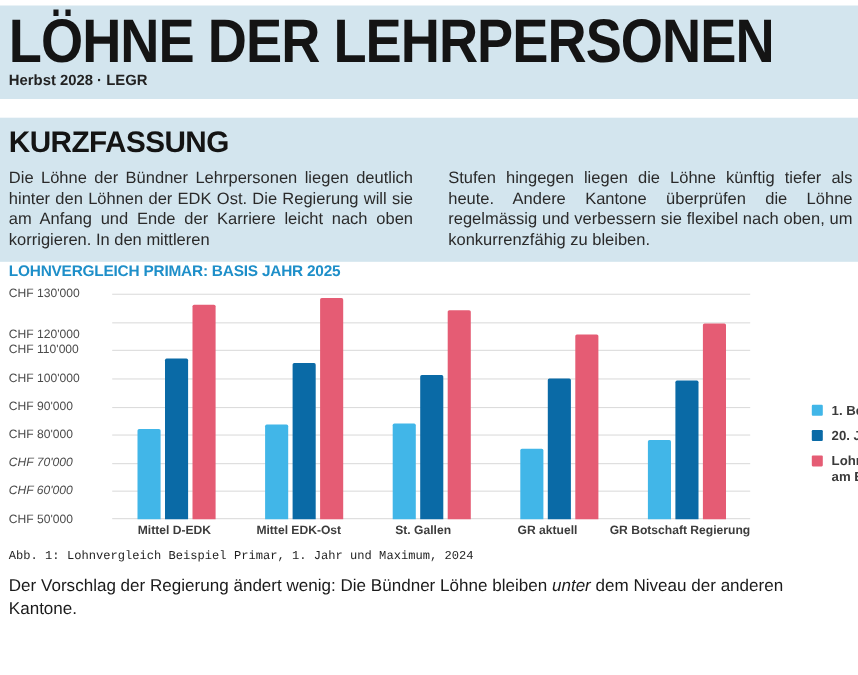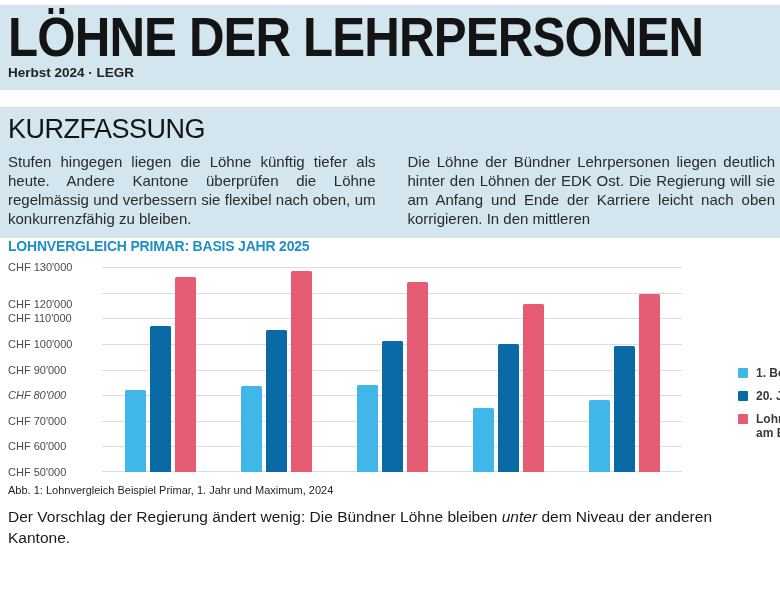--- a/index.html
+++ b/index.html
@@ -37,21 +37,21 @@
   }
 
   
   .kurzfassung {
     margin-top:17px;
     height:131px;
     padding:8px 5px 0 8px;
   }
   .section-heading {
     font-size:27px;
-    font-weight:400;
+    font-weight:700;
     letter-spacing:-0.5px;
     color:#141414;
     line-height:1.1;
   }
   .kurzfassung .section-heading { margin-bottom:7px; }
   .cols { display:flex; gap:32px; }
   .cols p {
     flex:1;
     font-size:15px;
     line-height:19px;
@@ -119,57 +119,58 @@
   .legend-label {
     font-size:12px; font-weight:700; color:#3b3b3b;
     line-height:14px;
     max-width:86px;
   }
 
   .caption {
     margin-top:12px;
     font-size:11px;
     color:#1f1f1f;
+    font-family:Liberation Mono, monospace;
   }
   .footer-text {
     margin-top:10px;
     font-size:15.5px;
     line-height:21px;
     color:#1a1a1a;
   }
 </style>
 </head>
 <body>
 
 <header class="header band">
   <div class="main-title">LÖHNE DER LEHRPERSONEN</div>
-  <div class="header-sub">Herbst 2024 · LEGR</div>
+  <div class="header-sub">Herbst 2028 · LEGR</div>
 </header>
 
 <section class="kurzfassung band">
   <div class="section-heading">KURZFASSUNG</div>
   <div class="cols">
+    <p>Die Löhne der Bündner Lehrpersonen liegen deutlich hinter den Löhnen der EDK Ost. Die Regierung will sie am Anfang und Ende der Karriere leicht nach oben korrigieren. In den mittleren</p>
     <p>Stufen hingegen liegen die Löhne künftig tiefer als heute. Andere Kantone überprüfen die Löhne regelmässig und verbessern sie flexibel nach oben, um konkurrenzfähig zu bleiben.</p>
-    <p>Die Löhne der Bündner Lehrpersonen liegen deutlich hinter den Löhnen der EDK Ost. Die Regierung will sie am Anfang und Ende der Karriere leicht nach oben korrigieren. In den mittleren</p>
   </div>
 </section>
 
 <section class="main-section">
   <div class="chart-subtitle">LOHNVERGLEICH PRIMAR: BASIS JAHR 2025</div>
 
   <div class="chart">
     <div class="y-axis">
         <div class="ytick" style="top: 0%;">CHF 130'000</div>
         <div class="ytick" style="top: 12.5%; margin-top: 11px;">CHF 120'000</div>
         <div class="ytick" style="top: 25%;">CHF 110'000</div>
         <div class="ytick" style="top: 37.5%;">CHF 100'000</div>
         <div class="ytick" style="top: 50%;">CHF 90'000</div>
-        <div class="ytick" style="top: 62.5%; font-style: italic;">CHF 80'000</div>
-        <div class="ytick" style="top: 75%;">CHF 70'000</div>
-        <div class="ytick" style="top: 87.5%;">CHF 60'000</div>
+        <div class="ytick" style="top: 62.5%;">CHF 80'000</div>
+        <div class="ytick" style="top: 75%; font-style: italic;">CHF 70'000</div>
+        <div class="ytick" style="top: 87.5%; font-style: italic;">CHF 60'000</div>
         <div class="ytick" style="top: 100%;">CHF 50'000</div>
       </div>
     <div class="plot-col">
       <div class="plot">
         <div>
             <div class="gridline" style="top: 0%;"></div>
             <div class="gridline" style="top: 12.5%;"></div>
             <div class="gridline" style="top: 25%;"></div>
             <div class="gridline" style="top: 37.5%;"></div>
             <div class="gridline" style="top: 50%;"></div>
@@ -199,20 +200,27 @@
               <div class="bar" style="height: 62.5%; background: rgb(10, 106, 166);"></div>
               <div class="bar" style="height: 81.875%; background: rgb(229, 92, 116);"></div>
             </div>
             <div class="bar-group">
               <div class="bar" style="height: 35%; background: rgb(65, 182, 232);"></div>
               <div class="bar" style="height: 61.25%; background: rgb(10, 106, 166);"></div>
               <div class="bar" style="height: 86.875%; background: rgb(229, 92, 116);"></div>
             </div>
           </div>
       </div>
+      <div class="x-labels">
+          <div class="xlabel">Mittel D-EDK</div>
+          <div class="xlabel">Mittel EDK-Ost</div>
+          <div class="xlabel">St. Gallen</div>
+          <div class="xlabel">GR aktuell</div>
+          <div class="xlabel">GR Botschaft Regierung</div>
+        </div>
     </div>
     <div class="legend">
         <div class="legend-item">
           <span class="legend-swatch" style="background: rgb(65, 182, 232);"></span>
           <span class="legend-label">1. Berufsjahr</span>
         </div>
         <div class="legend-item">
           <span class="legend-swatch" style="background: rgb(10, 106, 166);"></span>
           <span class="legend-label">20. Jahr</span>
         </div>

